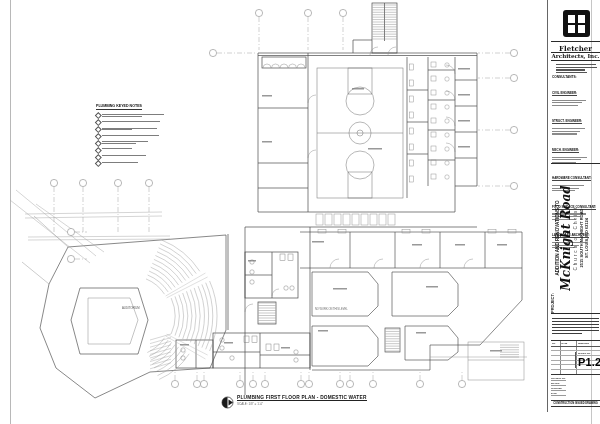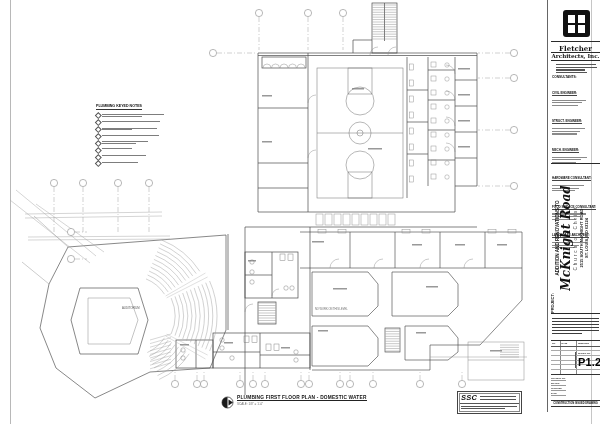--- a/index.html
+++ b/index.html
@@ -451,33 +451,20 @@
           <span class="nb" style="width:36px;display:block"></span>
         </span>
       </div>
   </div>
 
   <div id="ptitle" class="abs">
     <div class="t">PLUMBING FIRST FLOOR PLAN - DOMESTIC WATER</div>
     <div class="s">SCALE: 1/8" = 1'-0"</div>
   </div>
 
-  <div id="ssc" class="abs">
-    <div class="inner"></div>
-    <div class="logo">SSC</div>
-    <div class="abs" style="left:22px;top:2.5px;width:36px">
-      <div class="b" style="width:36px;background:#555"></div>
-      <div class="b" style="width:36px;background:#555"></div>
-    </div>
-    <div class="dv"></div>
-    <div class="abs" style="left:3px;top:12px;width:56px">
-      <div class="b" style="width:56px;background:#555"></div>
-      <div class="b" style="width:44px;background:#555"></div>
-    </div>
-  </div>
 
   <div id="tb" class="abs">
     <div id="alogo">
       <div class="sq" style="left:5px;top:4.5px"></div>
         <div class="sq" style="left:15px;top:4.5px"></div>
       <div class="sq" style="left:5px;top:15px"></div>
         <div class="sq" style="left:15px;top:15px"></div>
     </div>
     <div class="rule" style="top:41px"></div>
     <div class="firm" style="top:43.5px;font-size:7px">Fletcher</div>

